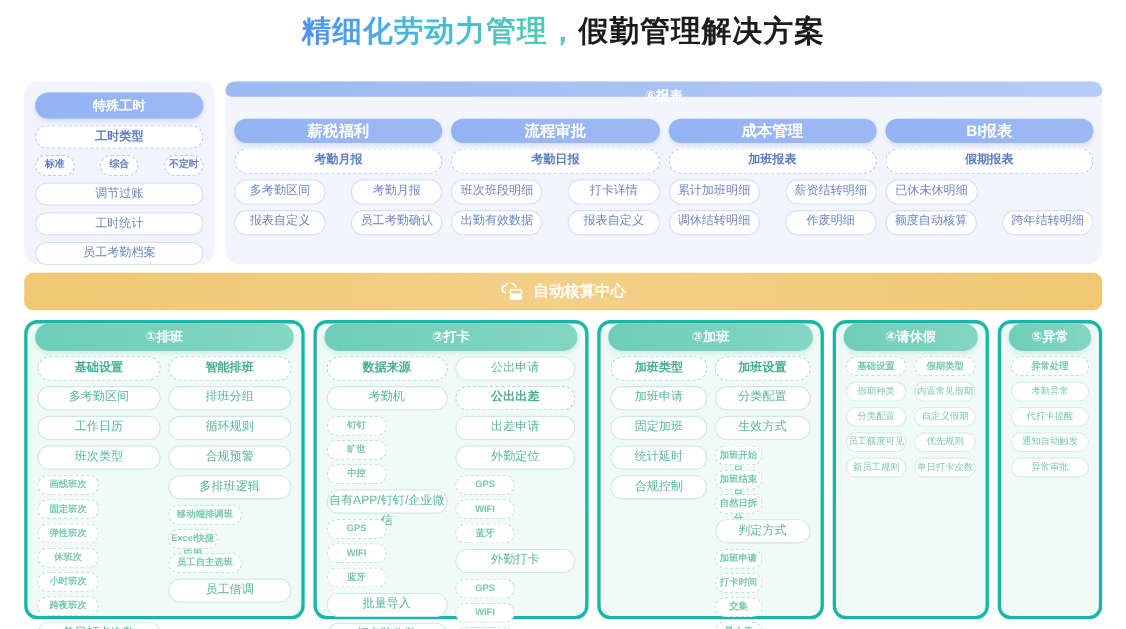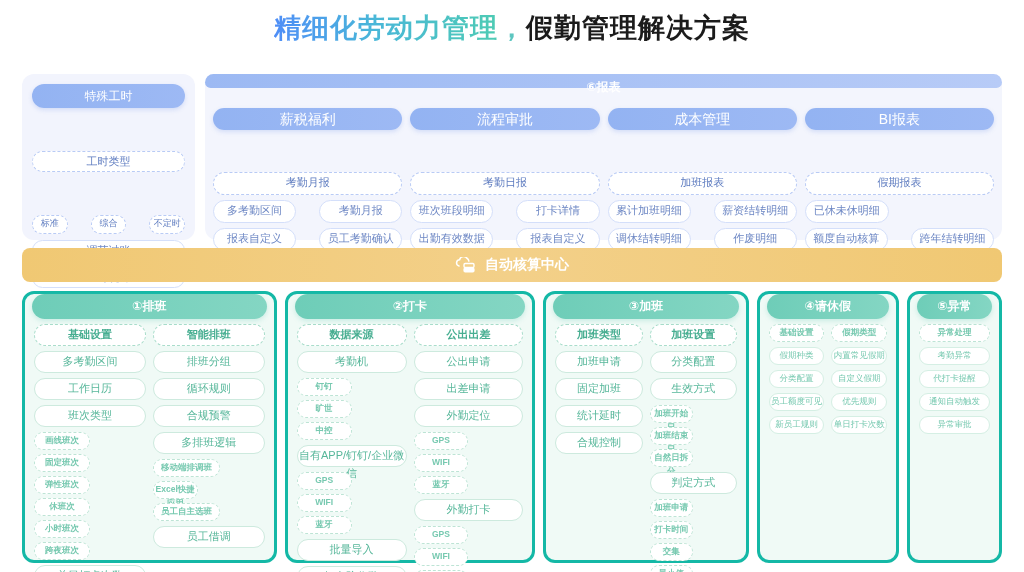--- a/index.html
+++ b/index.html
@@ -32,29 +32,29 @@
   }
   .panel-right{
     flex:1;background:#f3f5fd;border-radius:12px;position:relative;
     box-sizing:border-box;padding:8px 8px 8px 8px;
   }
 
   
   .bhead{
     background:linear-gradient(90deg,#93b3f2 0%,#9db9f4 100%);
     color:#ffffff;border-radius:20px;height:24px;line-height:24px;text-align:center;
-    font-size:12px;font-weight:normal;box-shadow:0 2px 4px rgba(120,150,230,.25);
+    font-size:12px;font-weight:bold;box-shadow:0 2px 4px rgba(120,150,230,.25);
   }
   .bhead.wide{height:22px;line-height:22px;font-size:14px;}
 
   .bpill{
     background:#ffffff;border:1px solid #d4dffa;border-radius:20px;
     height:21px;line-height:19px;text-align:center;font-size:11px;color:#6d87c4;
   }
-  .bpill.dashed{border:1px dashed #b9cbf5;color:#5e7cc0;font-weight:normal;margin-top:37px;}
+  .bpill.dashed{border:1px dashed #b9cbf5;color:#5e7cc0;font-weight:bold;}
   .bpill.small{font-size:9px;height:17px;line-height:15px;}
   .row{display:flex;gap:23px;}
   .row > *{flex:1;}
 
   
   .report-bar{
     position:absolute;left:0;top:0;width:100%;height:14px;border-radius:12px 12px 8px 8px;
     background:linear-gradient(90deg,#9cb9f3 0%,#b7cbf7 100%);
     color:#fff;font-size:12px;font-weight:bold;text-align:center;line-height:26px;
   }
@@ -250,22 +250,22 @@
           <div class="tiny-wrap">
             <div class="gpill small dashed">GPS</div>
             <div class="gpill small dashed">WIFI</div>
             <div class="gpill small dashed">蓝牙</div>
           </div>
           <div class="gpill">批量导入</div>
           <div class="gpill">打卡防作弊</div>
 
         </div>
         <div class="gcol">
+          <div class="gpill">公出申请</div>
           <div class="gpill dashed">公出出差</div>
-          <div class="gpill">公出申请</div>
           <div class="gpill">出差申请</div>
           <div class="gpill">外勤定位</div>
           <div class="tiny-wrap">
             <div class="gpill small dashed">GPS</div>
             <div class="gpill small dashed">WIFI</div>
             <div class="gpill small dashed">蓝牙</div>
           </div>
           <div class="gpill">外勤打卡</div>
           <div class="tiny-wrap">
             <div class="gpill small dashed">GPS</div>

